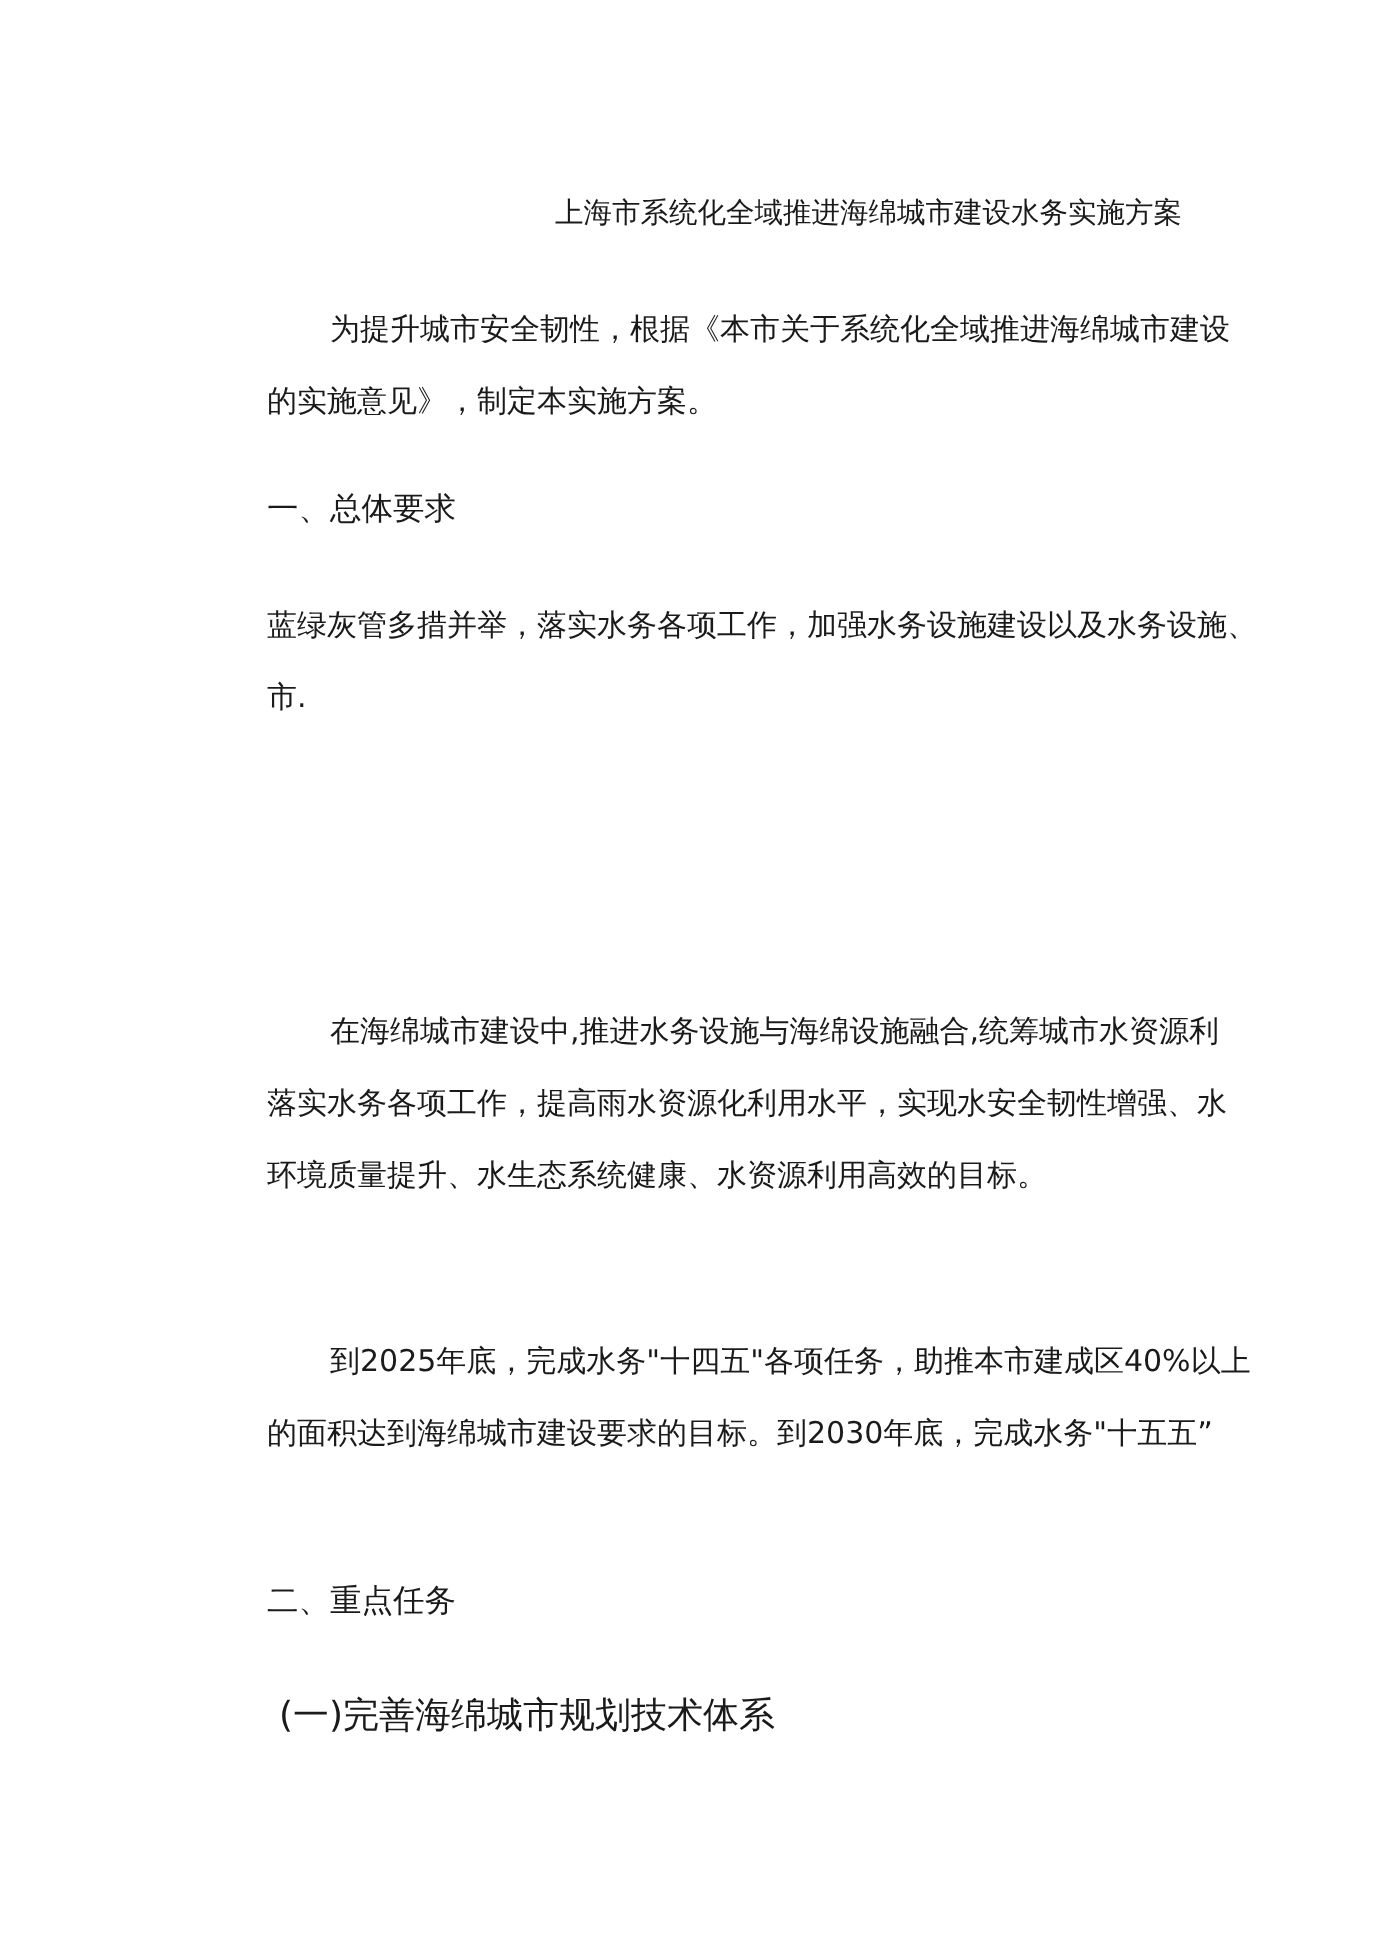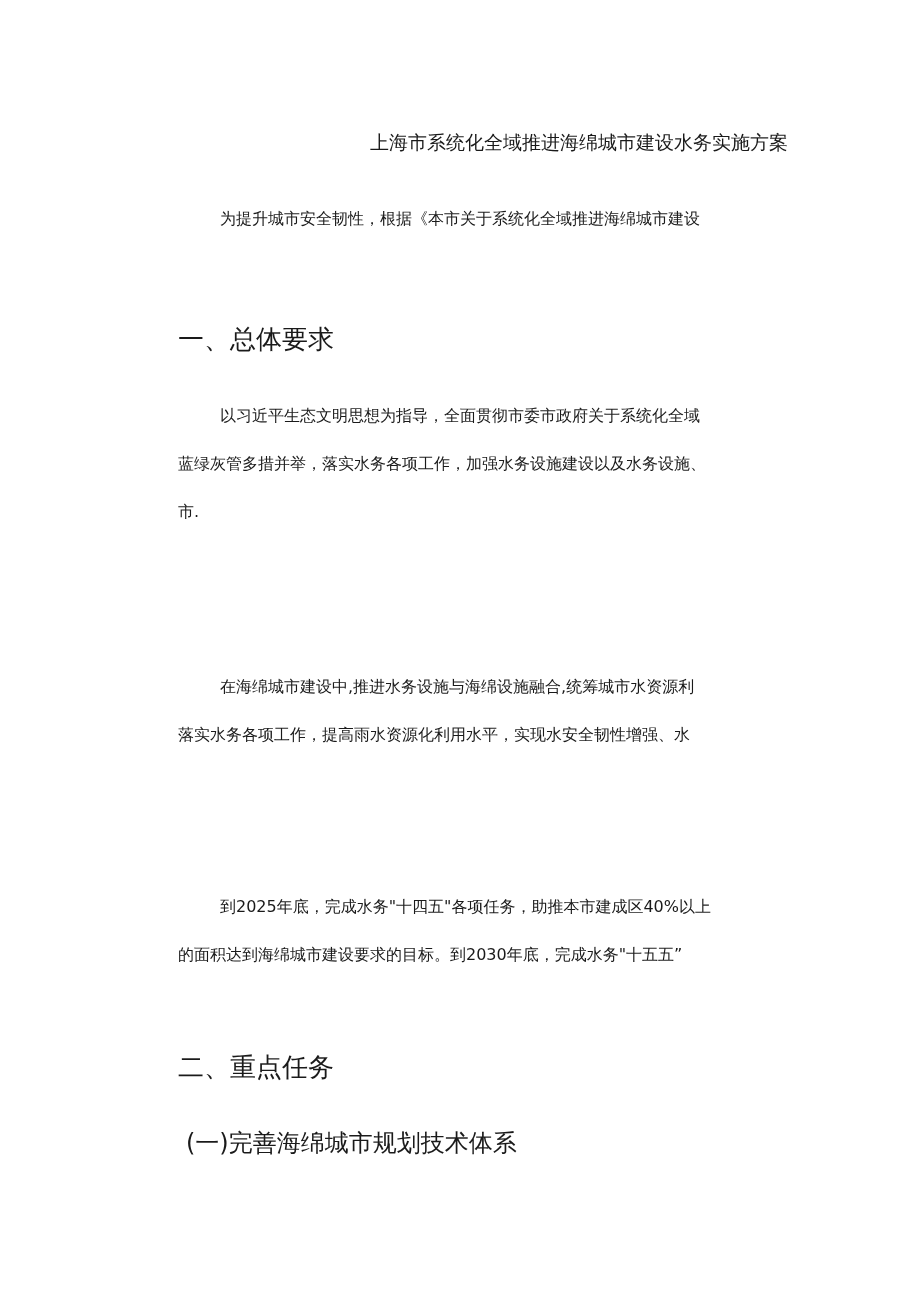--- a/index.html
+++ b/index.html
@@ -28,30 +28,30 @@
     top: 128px;
     text-align: right;
     font-size: 19px;
     line-height: 28px;
     white-space: nowrap;
   }
   .para {
     position: absolute;
     left: 0;
     width: 652px;
-    font-size: 16px;
+    font-size: 20px;
     line-height: 48px;
     text-align: justify;
     text-indent: 42px;
     letter-spacing: 0;
   }
   .heading {
     position: absolute;
     left: 42px;
-    font-size: 26px;
+    font-size: 21px;
     line-height: 30px;
     white-space: nowrap;
   }
   .subheading {
     position: absolute;
     left: 50px;
     font-size: 24px;
     line-height: 30px;
     white-space: nowrap;
   }
@@ -60,33 +60,34 @@
 </style>
 </head>
 <body>
 
 <div class="page">
 
   <div class="title">上海市系统化全域推进海绵城市建设水务实施方案</div>
 
   <div class="para" style="top:195px;">
     <span class="line indent">为提升城市安全韧性，根据《本市关于系统化全域推进海绵城市建设</span>
+    <span class="line">的实施意见》，制定本实施方案。</span>
   </div>
 
   <div class="heading" style="top:324px;">一、总体要求</div>
 
   <div class="para" style="top:392px;">
-    <span class="line indent">以习近平生态文明思想为指导，全面贯彻市委市政府关于系统化全域</span>
     <span class="line">蓝绿灰管多措并举，落实水务各项工作，加强水务设施建设以及水务设施、</span>
     <span class="line">市.</span>
   </div>
 
   <div class="para" style="top:663px;">
     <span class="line indent">在海绵城市建设中,推进水务设施与海绵设施融合,统筹城市水资源利</span>
     <span class="line">落实水务各项工作，提高雨水资源化利用水平，实现水安全韧性增强、水</span>
+    <span class="line">环境质量提升、水生态系统健康、水资源利用高效的目标。</span>
   </div>
 
   <div class="para" style="top:883px;">
     <span class="line indent">到2025年底，完成水务"十四五"各项任务，助推本市建成区40%以上</span>
     <span class="line">的面积达到海绵城市建设要求的目标。到2030年底，完成水务"十五五”</span>
   </div>
 
   <div class="heading" style="top:1052px;">二、重点任务</div>
 
   <div class="subheading" style="top:1128px;">(一)完善海绵城市规划技术体系</div>

